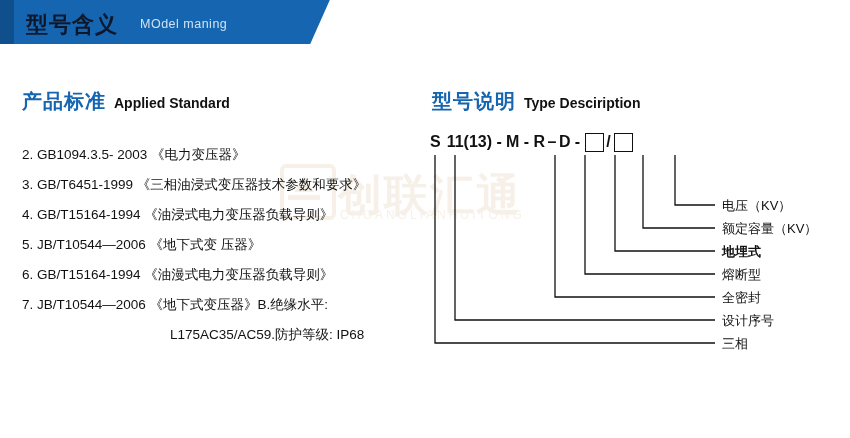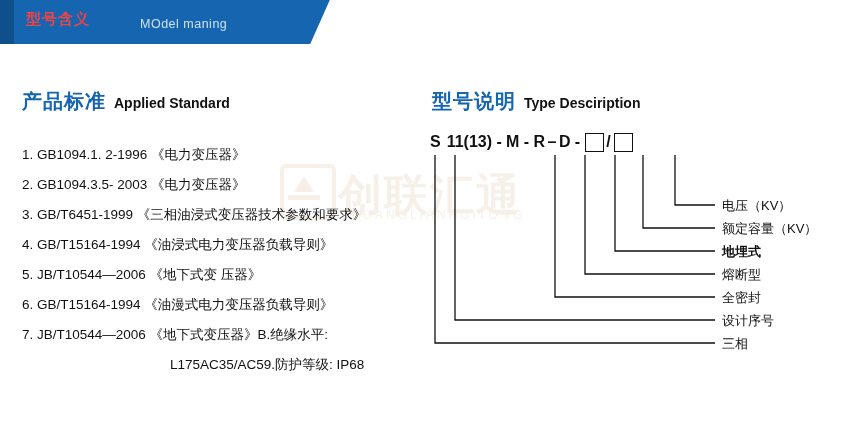--- a/index.html
+++ b/index.html
@@ -45,22 +45,22 @@
     left: 0;
     top: 0;
     width: 14px;
     height: 44px;
     background: #0f4f8c;
   }
   .header-title-cn {
     position: absolute;
     left: 26px;
     top: 10px;
-    color: #ef4444;
-    font-size: 15px;
+    color: #0f172a;
+    font-size: 22px;
     font-weight: bold;
     letter-spacing: 1px;
   }
   .header-title-en {
     position: absolute;
     left: 140px;
     top: 17px;
     color: #cfe3f5;
     font-size: 12.5px;
     letter-spacing: 0.5px;
@@ -242,21 +242,20 @@
   <div class="wm-logo"></div>
   <div class="wm-cn">创联汇通</div>
   <div class="wm-en">CHUANGLIANHUITONG</div>
 </div>
 
 <div class="sect-title" id="standards-title">
   <span class="cn">产品标准</span><span class="en">Applied Standard</span>
 </div>
 
 <div class="std-list">
-  <div class="std-item">1. GB1094.1. 2-1996 《电力变压器》</div>
   <div class="std-item">2. GB1094.3.5- 2003 《电力变压器》</div>
   <div class="std-item">3. GB/T6451-1999  《三相油浸式变压器技术参数和要求》</div>
   <div class="std-item">4. GB/T15164-1994 《油浸式电力变压器负载导则》</div>
   <div class="std-item">5. JB/T10544—2006 《地下式变  压器》</div>
   <div class="std-item">6. GB/T15164-1994 《油漫式电力变压器负载导则》</div>
   <div class="std-item">7. JB/T10544—2006 《地下式变压器》B.绝缘水平:</div>
   <div class="std-sub">L175AC35/AC59.防护等级: IP68</div>
 </div>
 
 <div class="sect-title" id="type-title">

